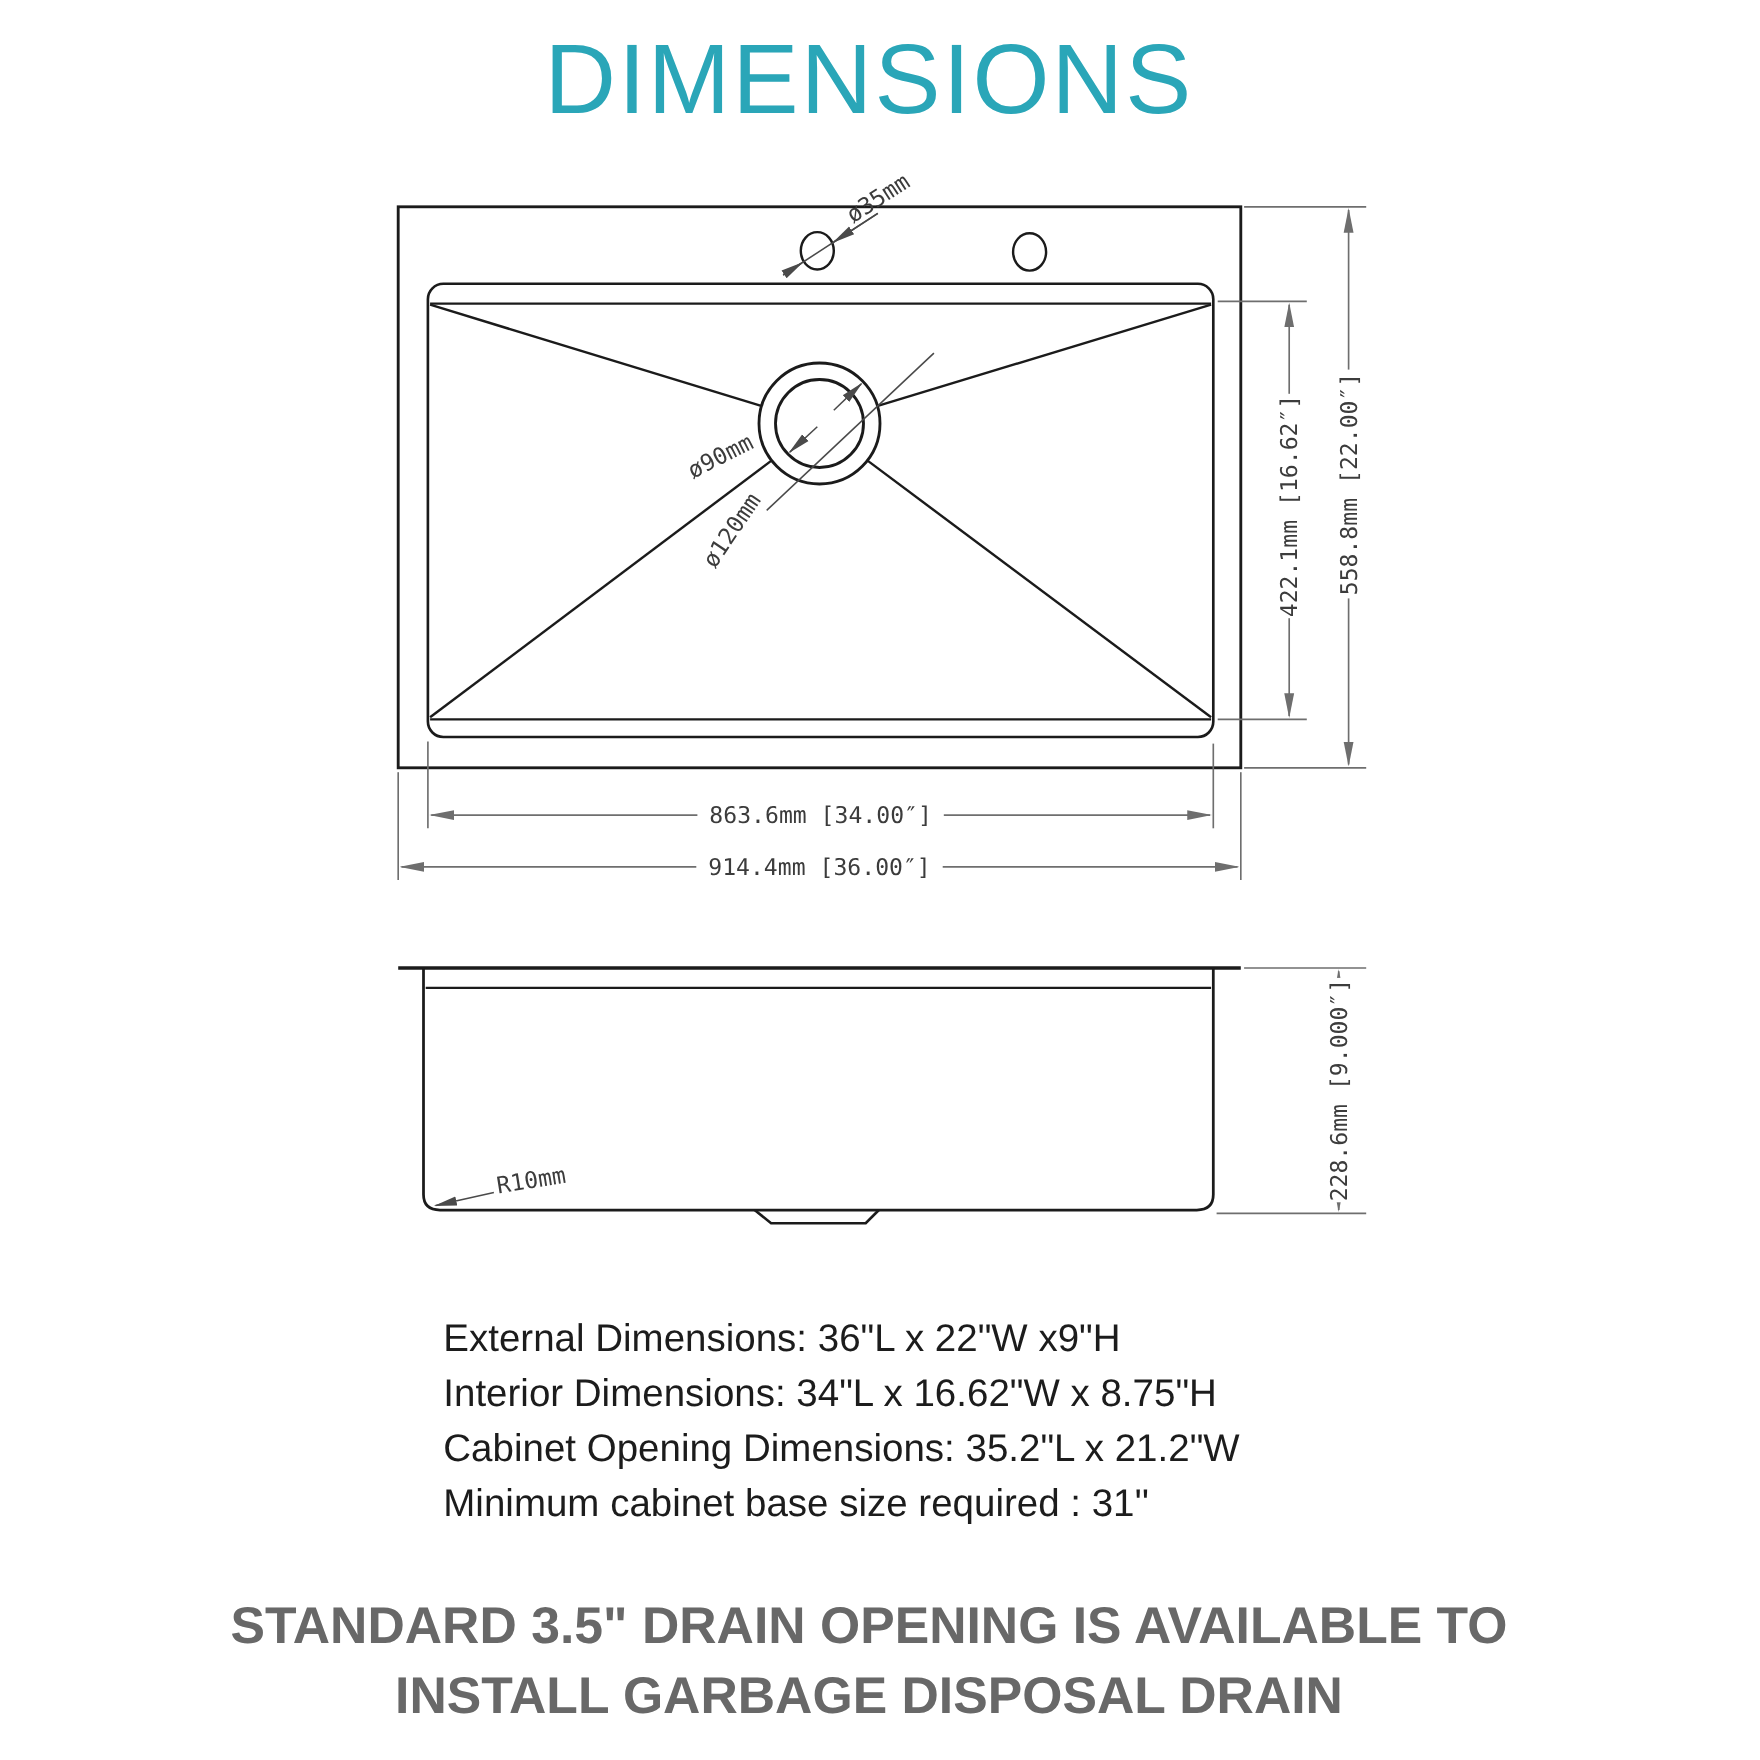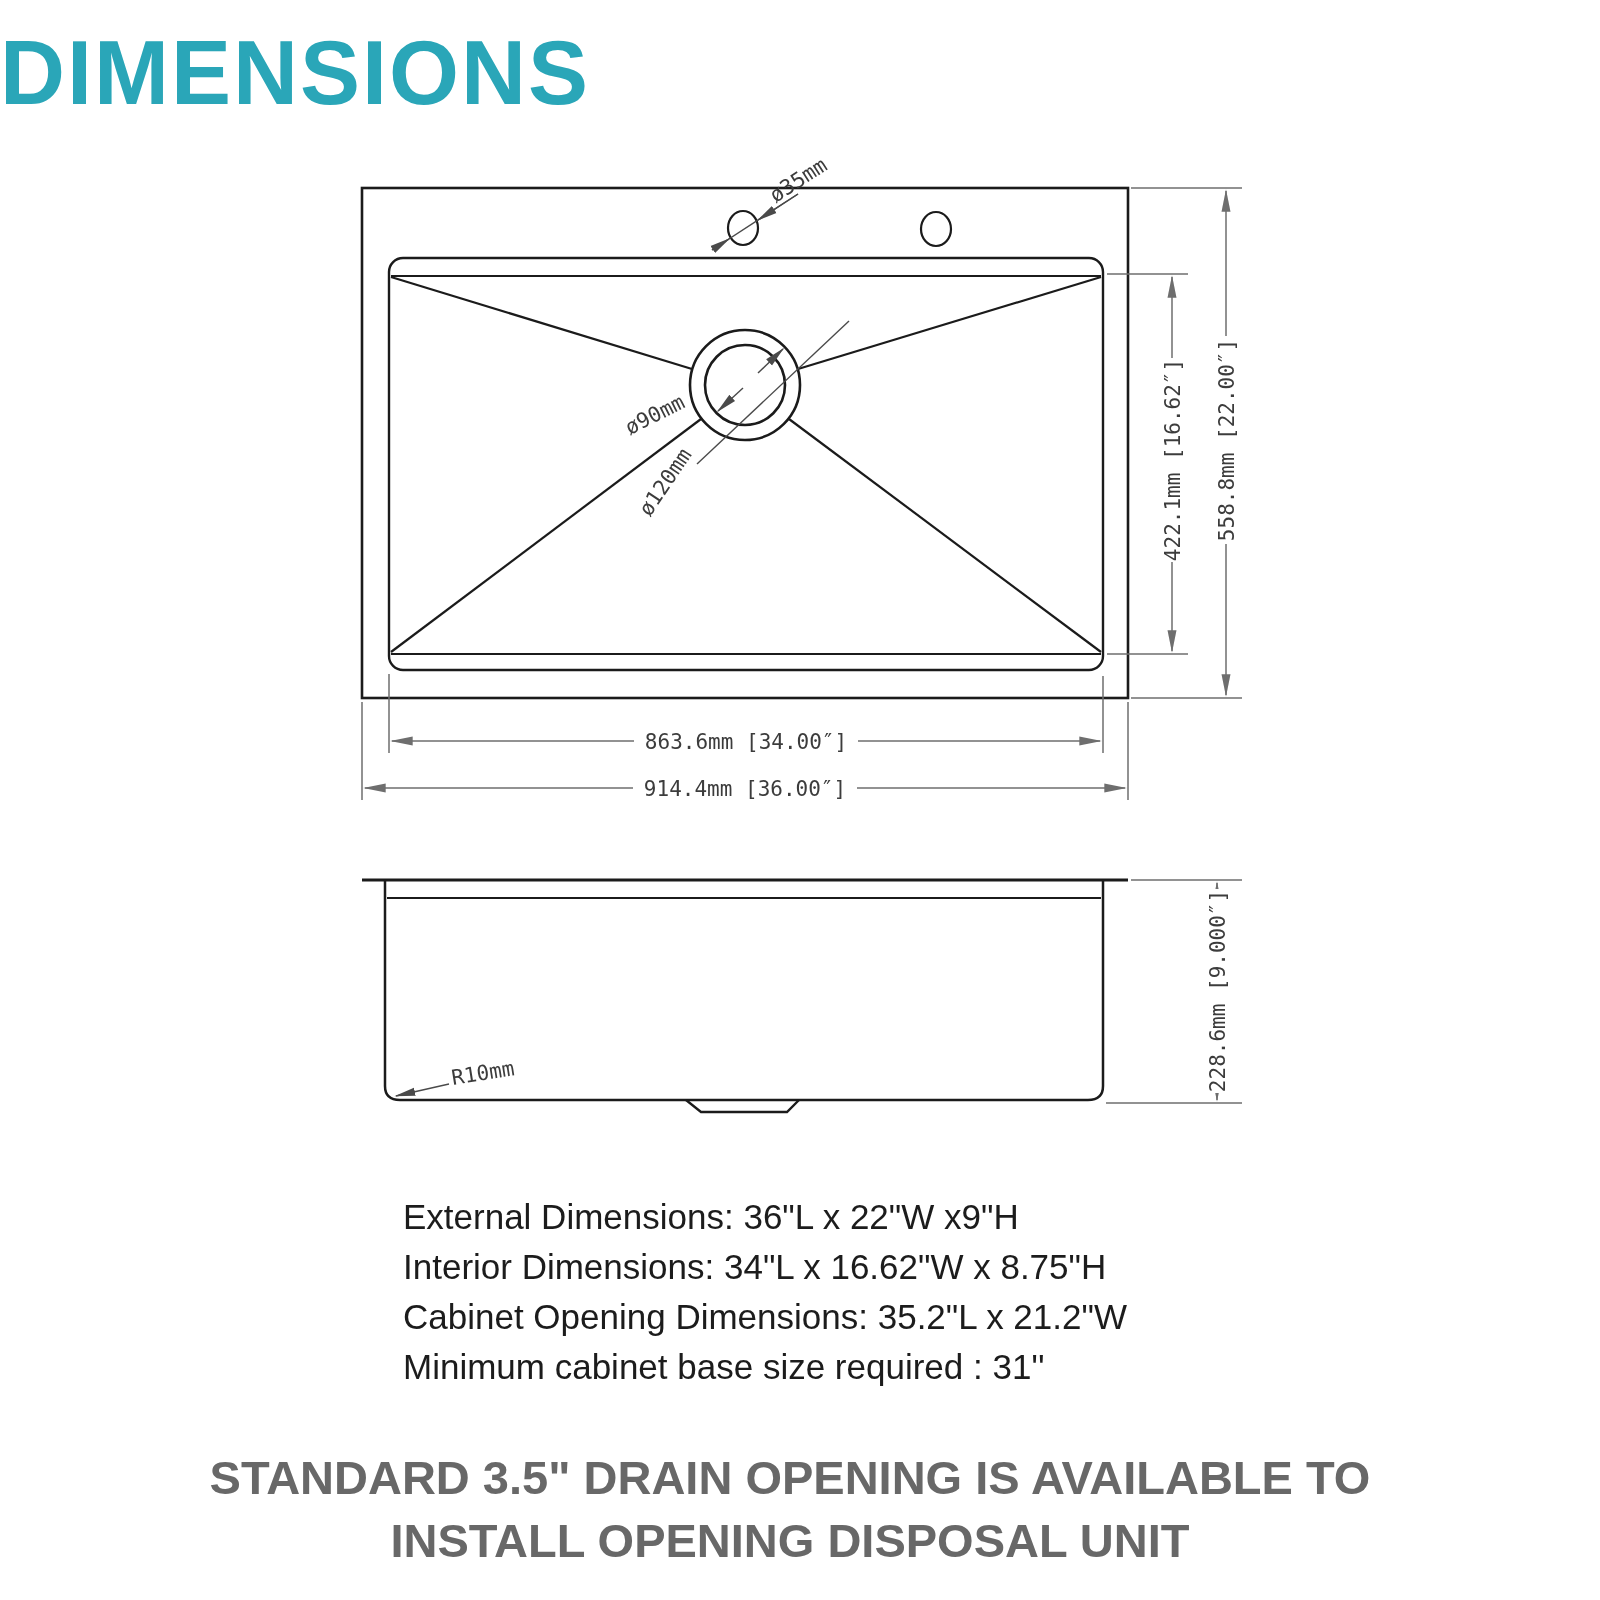--- a/index.html
+++ b/index.html
@@ -2,21 +2,21 @@
 <html><head>
 <meta charset="utf-8">
 <style>
   html,body{margin:0;padding:0;background:#ffffff;}
   .page{
     position:relative;width:1600px;height:1600px;background:#ffffff;
     font-family:"Liberation Sans",sans-serif;overflow:hidden;
   }
   .title{
     position:absolute;top:22px;left:0;width:1580px;margin:0;
-    font-size:90px;font-weight:700;letter-spacing:2px;
+    text-align:center;font-size:90px;font-weight:400;letter-spacing:2px;
     color:#2AA6B8;font-family:"Liberation Sans",sans-serif;
   }
   svg.drawing{position:absolute;left:0;top:0;width:1600px;height:1600px;}
   .cad{
     font-family:"DejaVu Sans Mono",monospace;
     font-size:21px;fill:#3c3c3c;letter-spacing:0px;
   }
   .specs{
     position:absolute;left:403px;top:1192px;width:900px;
     font-size:35px;color:#1c1c1c;line-height:50px;letter-spacing:0px;
@@ -149,16 +149,16 @@
 
   <div class="specs">
     <div>External Dimensions: 36"L x 22"W x9"H</div>
     <div>Interior Dimensions: 34"L x 16.62"W x 8.75"H</div>
     <div>Cabinet Opening Dimensions: 35.2"L x 21.2"W</div>
     <div>Minimum cabinet base size required : 31''</div>
   </div>
 
   <div class="footer">
     <div>STANDARD 3.5" DRAIN OPENING IS AVAILABLE TO</div>
-    <div>INSTALL OPENING DISPOSAL UNIT</div>
+    <div>INSTALL GARBAGE DISPOSAL DRAIN</div>
   </div>
 
 </div>
 
 </body></html>

